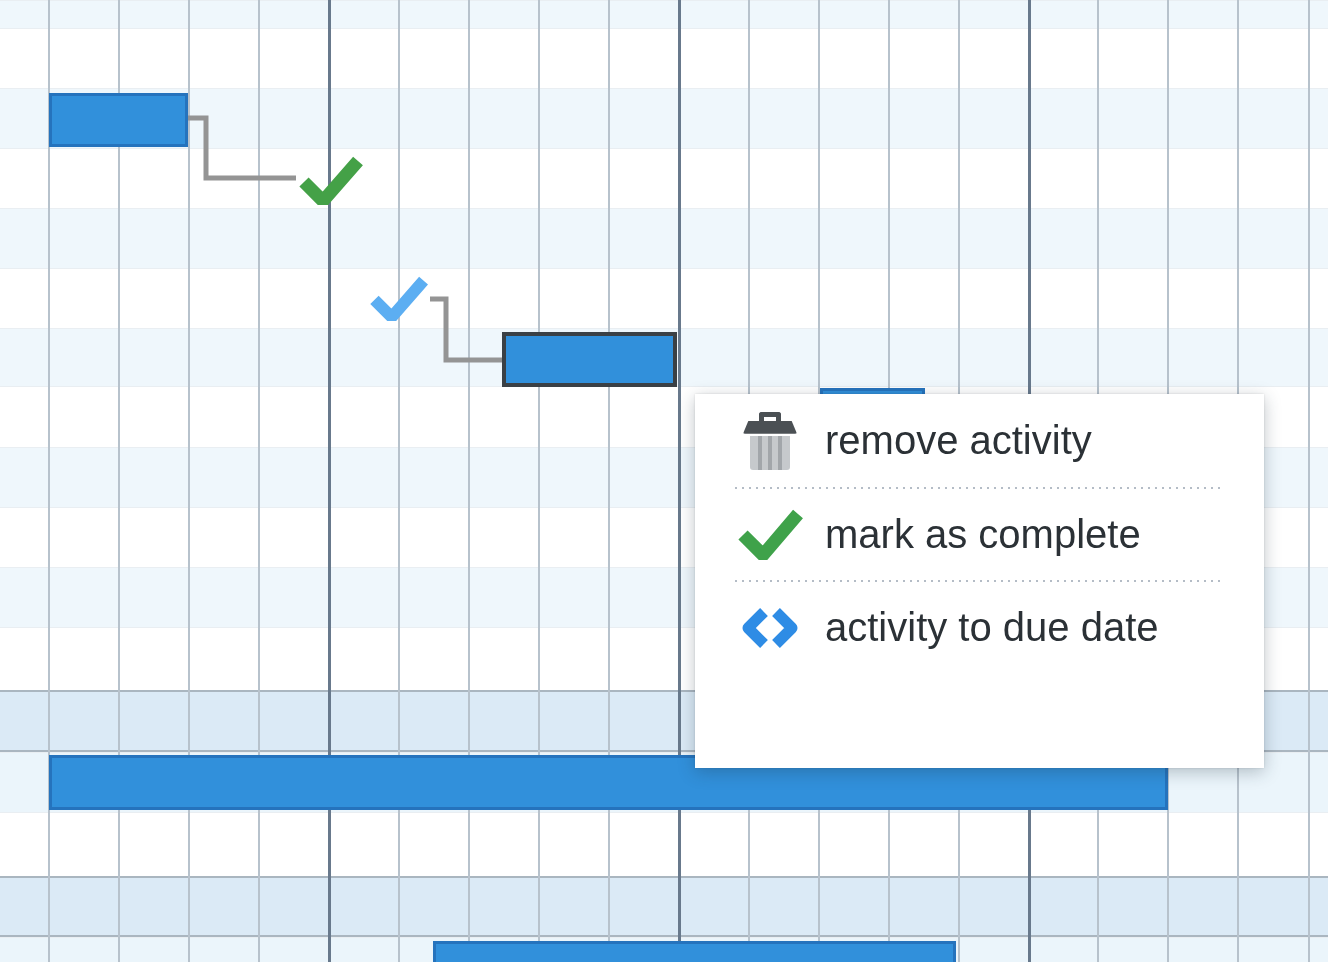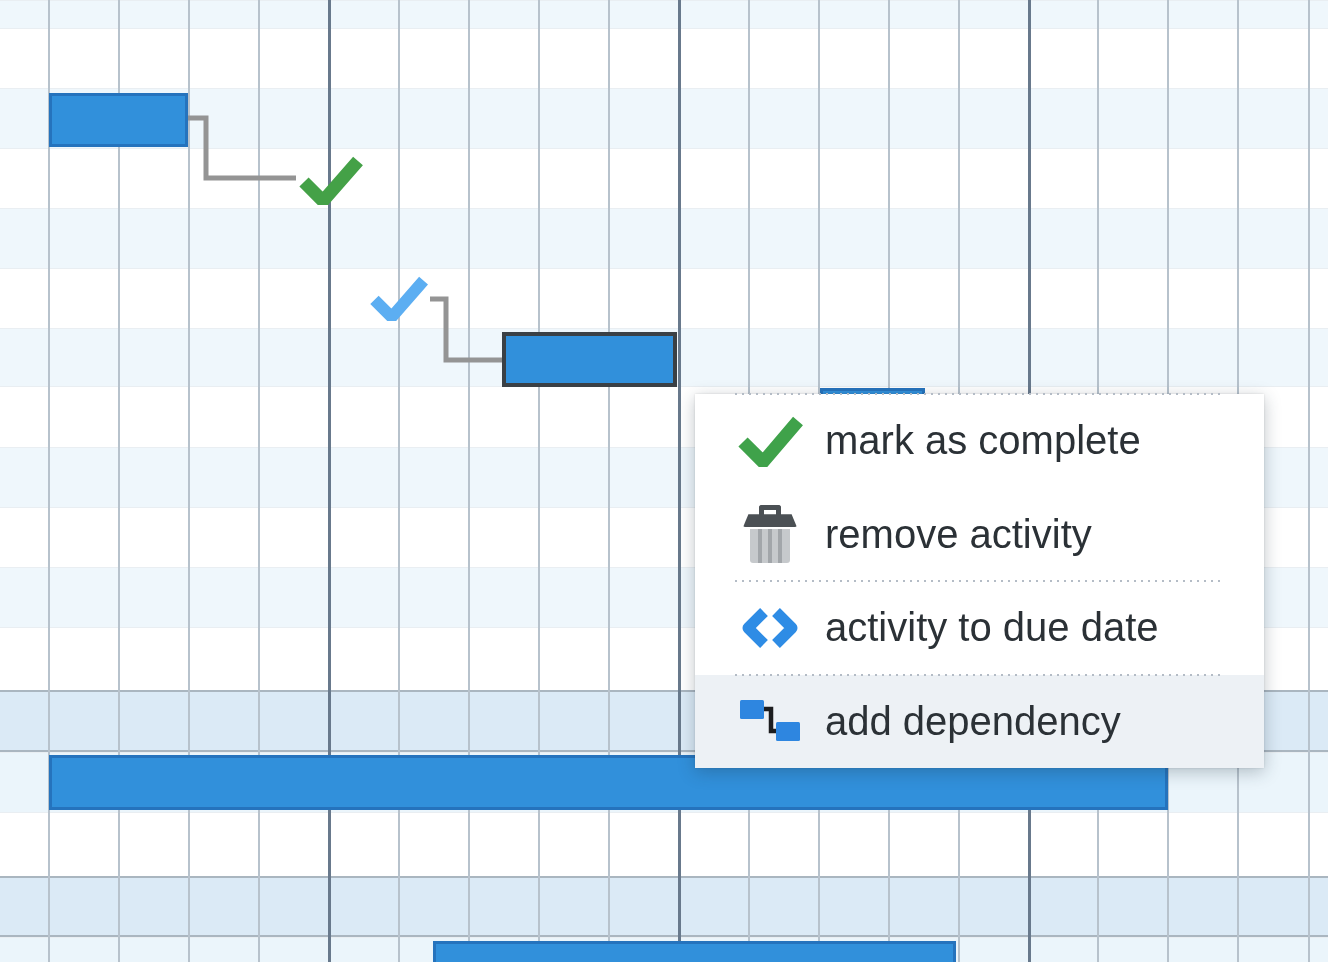--- a/index.html
+++ b/index.html
@@ -97,57 +97,46 @@
         <polyline points="6,27 25,46 60,6" fill="none" stroke="#44a147" stroke-width="13" stroke-linecap="butt" stroke-linejoin="miter"></polyline>
       </svg>
       <svg class="check-svg" width="60" height="46" viewBox="0 0 66 50" style="left: 369px; top: 275px;">
         <polyline points="6,27 25,46 60,6" fill="none" stroke="#5caef2" stroke-width="13" stroke-linecap="butt" stroke-linejoin="miter"></polyline>
       </svg>
     </div>
 
   <div class="menu">
 
     <div class="menu-item">
-      <span class="sep"></span>
-      <span class="mi-icon">
-        <svg width="68" height="52" viewBox="0 0 68 52">
-          <polyline points="7,27 27,47 62,6" fill="none" stroke="#3fa24a" stroke-width="13" stroke-linecap="butt" stroke-linejoin="miter"></polyline>
-        </svg>
-      </span>
-      <span class="mi-label">mark as complete</span>
-    </div>
-
-    <div class="menu-item">
       <span class="mi-icon">
         <span class="trash">
             <span class="handle"></span>
             <span class="lid"></span>
             <span class="can"></span>
           </span>
       </span>
       <span class="mi-label">remove activity</span>
     </div>
 
     <div class="menu-item">
       <span class="sep"></span>
       <span class="mi-icon">
+        <svg width="68" height="52" viewBox="0 0 68 52">
+          <polyline points="7,27 27,47 62,6" fill="none" stroke="#3fa24a" stroke-width="13" stroke-linecap="butt" stroke-linejoin="miter"></polyline>
+        </svg>
+      </span>
+      <span class="mi-label">mark as complete</span>
+    </div>
+
+    <div class="menu-item">
+      <span class="sep"></span>
+      <span class="mi-icon">
         <svg width="58" height="42" viewBox="0 0 58 42">
           <polyline points="23,5 7,21 23,37" fill="none" stroke="#2e8ce5" stroke-width="11" stroke-linejoin="round"></polyline>
           <polyline points="35,5 51,21 35,37" fill="none" stroke="#2e8ce5" stroke-width="11" stroke-linejoin="round"></polyline>
         </svg>
       </span>
       <span class="mi-label">activity to due date</span>
     </div>
 
-    <div class="menu-item highlight">
-      <span class="sep"></span>
-      <span class="mi-icon">
-        <svg width="64" height="46" viewBox="0 0 64 46">
-          <path d="M 25 11 L 33 11 L 33 33 L 40 33" fill="none" stroke="#1c1d1f" stroke-width="4.5"></path>
-          <rect x="2" y="2" width="24" height="19" rx="1.5" fill="#2e86e0"></rect>
-          <rect x="38" y="24" width="24" height="19" rx="1.5" fill="#2e86e0"></rect>
-        </svg>
-      </span>
-      <span class="mi-label">add dependency</span>
-    </div>
 
   </div>
 </div>
 
 </body></html>

